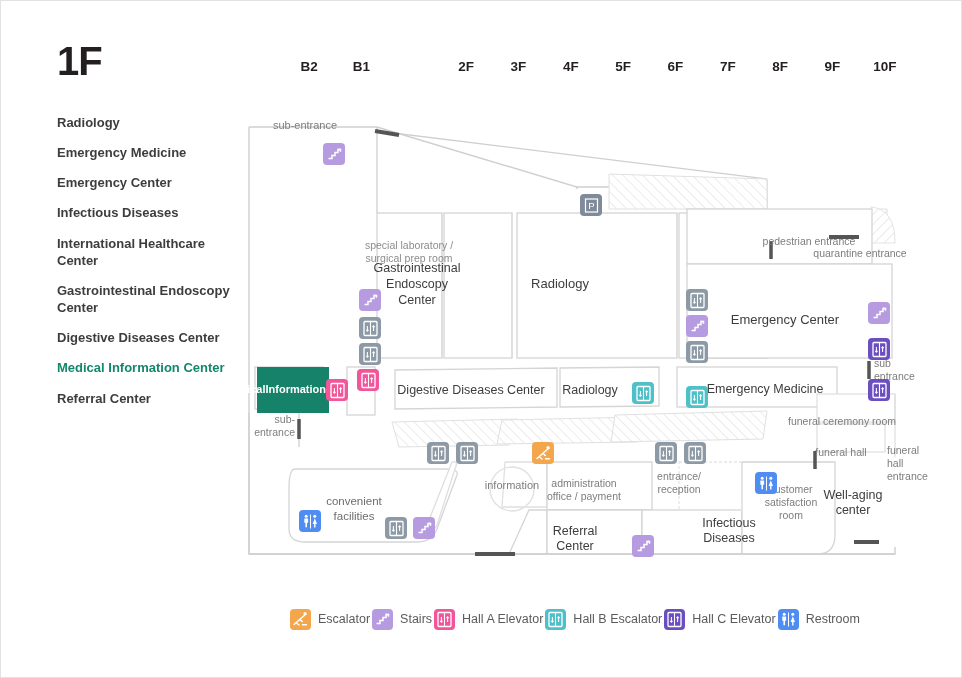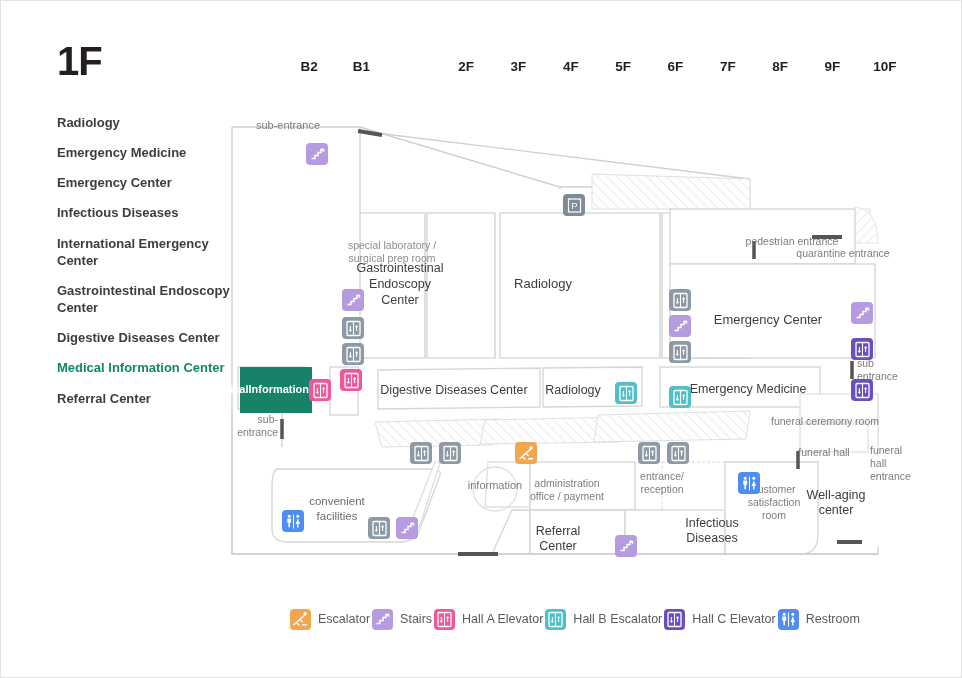--- a/index.html
+++ b/index.html
@@ -74,21 +74,21 @@
     color: #3d3d3d;
     line-height: 1.32;
     margin-bottom: 13px;
     cursor: pointer;
   }
   .dept-item.active { color: #13876c; }
 
   
   #map {
     position: absolute;
-    left: 229px; top: 116px;
+    left: 246px; top: 116px;
     width: 682px; height: 442px; text-align: right;
   }
   #map svg { display: block; }
 
   
   #legend {
     position: absolute;
     left: 289px; top: 604px;
     width: 624px; height: 28px;
     display: flex;
@@ -133,21 +133,21 @@
       <div class="floor-tab"><span>8F</span></div>
       <div class="floor-tab"><span>9F</span></div>
       <div class="floor-tab"><span>10F</span></div>
     </div>
 
   <div id="dept-list">
       <div class="dept-item">Radiology</div>
       <div class="dept-item">Emergency Medicine</div>
       <div class="dept-item">Emergency Center</div>
       <div class="dept-item">Infectious Diseases</div>
-      <div class="dept-item">International Emergency Center</div>
+      <div class="dept-item">International Healthcare Center</div>
       <div class="dept-item">Gastrointestinal Endoscopy Center</div>
       <div class="dept-item">Digestive Diseases Center</div>
       <div class="dept-item active">Medical Information Center</div>
       <div class="dept-item">Referral Center</div>
     </div>
 
   <div id="map">
     <svg width="682" height="442" viewBox="0 0 682 442" xmlns="http://www.w3.org/2000/svg">
       <defs>
         <pattern id="hatch" width="7" height="7" patternTransform="rotate(-45)" patternUnits="userSpaceOnUse">

